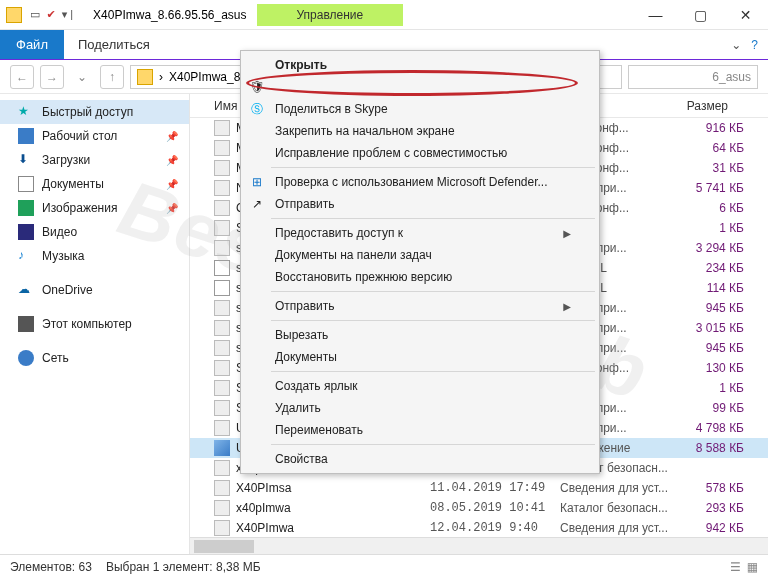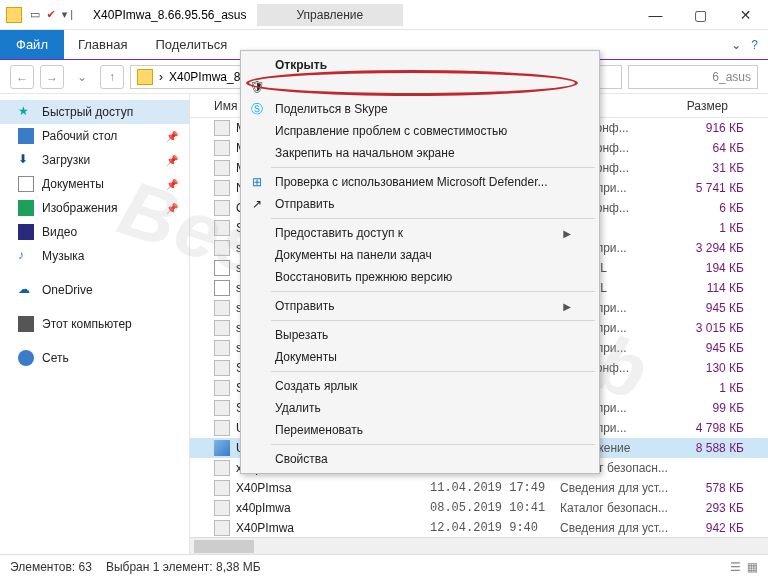--- a/index.html
+++ b/index.html
@@ -3,21 +3,21 @@
 <meta charset="utf-8">
 <style>
   * { box-sizing: border-box; margin: 0; padding: 0; font-family: 'Segoe UI', Tahoma, sans-serif; }
   body { width: 768px; height: 580px; background: #fff; font-size: 12px; overflow: hidden; position: relative; }
   .titlebar { height: 30px; display: flex; align-items: center; border-bottom: 1px solid #e5e5e5; }
   .tb-left { display: flex; align-items: center; gap: 4px; padding: 0 6px; }
   .tb-icon { width: 16px; height: 16px; background: #ffd76a; border: 1px solid #d9a400; }
   .qat { display:flex; gap:6px; align-items:center; padding:0 4px;}
   .qat span{font-size:11px; color:#555;}
   .tb-title { padding: 0 10px; font-size: 12px; flex: 0 0 auto; }
-  .tb-manage { background: #e5e5e5; padding: 4px 40px; font-size: 12px; color: #333; }
+  .tb-manage { background: #bef264; padding: 4px 40px; font-size: 12px; color: #333; }
   .tb-spacer { flex: 1; }
   .win-btns { display: flex; }
   .win-btn { width: 45px; height: 30px; display: flex; align-items: center; justify-content: center; font-size: 14px; color: #333; }
   .ribbon { height: 30px; display: flex; align-items: stretch; border-bottom: 1px solid #6d28d9; }
   .rib-file { background: #1979ca; color: #fff; padding: 0 16px; display: flex; align-items: center; font-size: 13px; }
   .rib-tab { padding: 0 14px; display: flex; align-items: center; font-size: 13px; color: #333; }
   .rib-spacer{flex:1;}
   .rib-right{display:flex;align-items:center;gap:10px;padding:0 10px;color:#555;}
   .addrbar { height: 34px; display: flex; align-items: center; gap: 6px; padding: 4px 10px; border-bottom:1px solid #e8e8e8;}
   .navbtn { width: 24px; height: 24px; border: 1px solid #ccc; border-radius: 3px; display:flex;align-items:center;justify-content:center;color:#888;font-size:12px;}
@@ -89,21 +89,20 @@
   <div class="tb-spacer"></div>
   <div class="win-btns">
     <div class="win-btn">―</div>
     <div class="win-btn">▢</div>
     <div class="win-btn">✕</div>
   </div>
 </div>
 
 <div class="ribbon">
   <div class="rib-file">Файл</div>
-  <div class="rib-tab">Главная</div>
   <div class="rib-tab">Поделиться</div>
   <div class="rib-spacer"></div>
   <div class="rib-right">
     <span>⌄</span>
     <span style="color:#1979ca;">?</span>
   </div>
 </div>
 
 <div class="addrbar">
   <div class="navbtn">←</div>
@@ -242,21 +241,21 @@
           <div class="c-type">рение при...</div>
           <div class="c-size">3 294 КБ</div>
         </div>
         <div class="row">
           <div class="c-name">
             <span class="fi fi-xml"></span>
             <span>slconf</span>
           </div>
           <div class="c-date"></div>
           <div class="c-type">ент XML</div>
-          <div class="c-size">194 КБ</div>
+          <div class="c-size">234 КБ</div>
         </div>
         <div class="row">
           <div class="c-name">
             <span class="fi fi-xml"></span>
             <span>slconf</span>
           </div>
           <div class="c-date"></div>
           <div class="c-type">ент XML</div>
           <div class="c-size">114 КБ</div>
         </div>
@@ -389,24 +388,24 @@
       <span>Открыть</span>
     </div>
     <div class="ctx-item">
       <span class="icn">🛡</span>
     </div>
     <div class="ctx-item">
       <span class="icn" style="color: rgb(0, 175, 240);">Ⓢ</span>
       <span>Поделиться в Skype</span>
     </div>
     <div class="ctx-item">
+      <span>Закрепить на начальном экране</span>
+    </div>
+    <div class="ctx-item">
       <span>Исправление проблем с совместимостью</span>
-    </div>
-    <div class="ctx-item">
-      <span>Закрепить на начальном экране</span>
     </div>
     <div class="ctx-sep"></div>
     <div class="ctx-item">
       <span class="icn" style="color: rgb(25, 121, 202);">⊞</span>
       <span>Проверка с использованием Microsoft Defender...</span>
     </div>
     <div class="ctx-item">
       <span class="icn">↗</span>
       <span>Отправить</span>
     </div>

